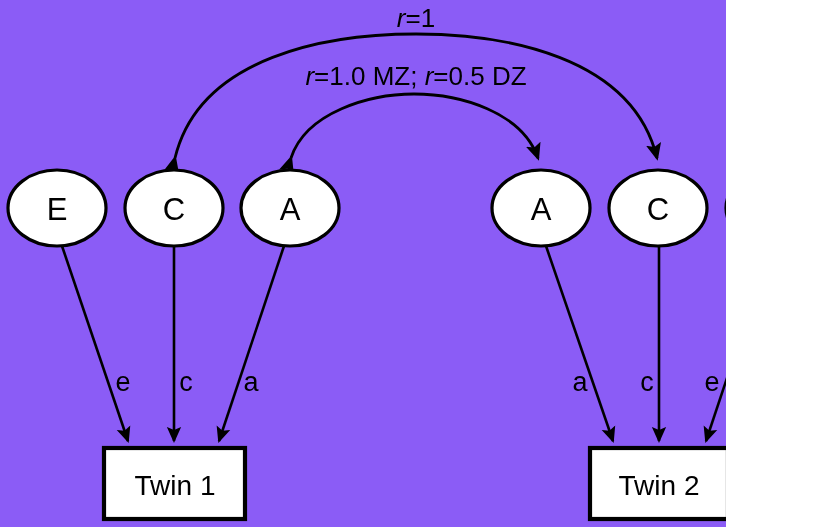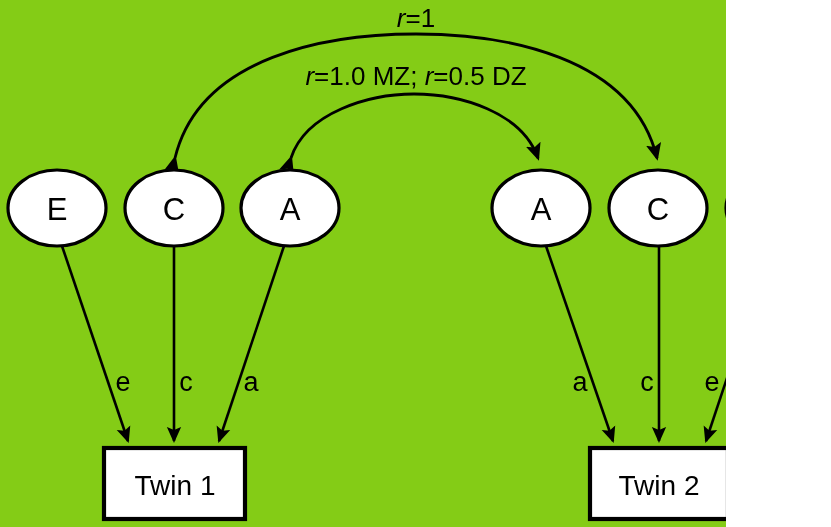--- a/index.html
+++ b/index.html
@@ -7,21 +7,21 @@
     padding: 0;
     background: #ffffff;
   }
   body {
     font-family: "Liberation Sans", sans-serif;
   }
   #diagram-root {
     position: relative;
     width: 726px;
     height: 527px;
-    background: #84cc16;
+    background: #8b5cf6;
     overflow: hidden;
   }
   #ace-svg {
     position: absolute;
     top: 0;
     left: 0;
     width: 831px;
     height: 527px;
     display: block;
   }

